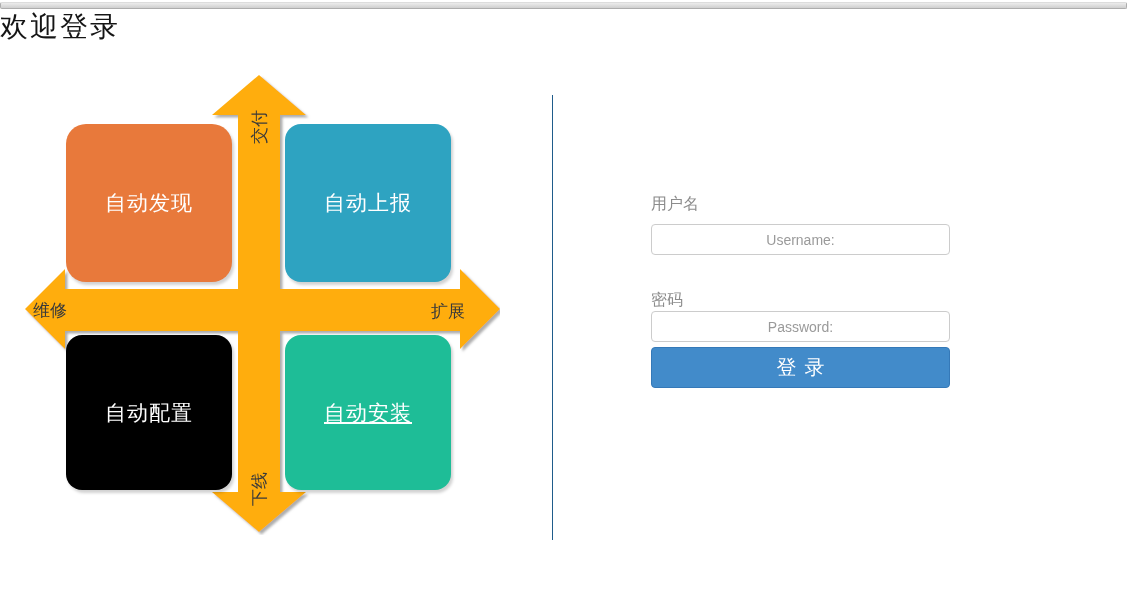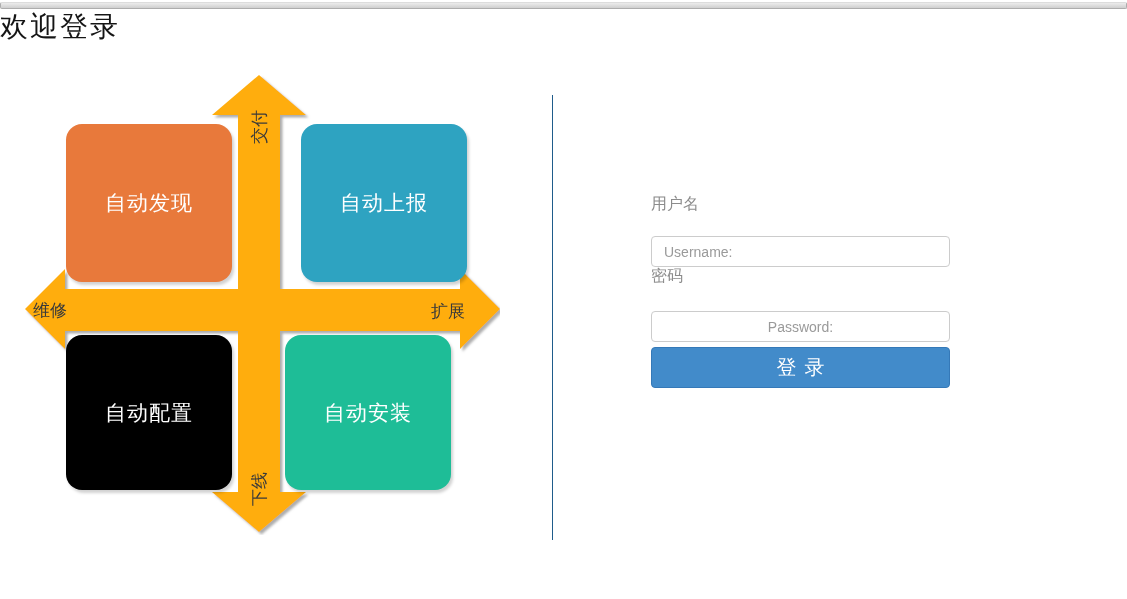--- a/index.html
+++ b/index.html
@@ -23,47 +23,47 @@
   }
   
   .diagram{position:absolute;left:25px;top:75px;width:475px;height:460px;}
   .arrows{position:absolute;left:0;top:0;}
   .quad{
     position:absolute;width:166px;border-radius:16px;
     display:flex;align-items:center;justify-content:center;
     color:#ffffff;font-size:21px;letter-spacing:1px;
     box-shadow:2px 3px 3px rgba(0,0,0,0.18);
   }
-  .quad-tl{left:41px;top:49px;height:158px;background:#E8793B;}
-  .quad-tr{left:260px;top:49px;height:158px;background:#2EA3C1;margin-left:16px;}
+  .quad-tl{left:41px;top:49px;height:158px;background:#E8793B;border-radius:20px;}
+  .quad-tr{left:260px;top:49px;height:158px;background:#2EA3C1;}
   .quad-bl{left:41px;top:260px;height:155px;background:#000000;}
-  .quad-br{left:260px;top:260px;height:155px;background:#1EBD97;}
+  .quad-br{left:260px;top:260px;height:155px;background:#1EBD97;text-decoration:underline;}
   .axis-label{
     position:absolute;color:#3a3a3a;font-size:17px;white-space:nowrap;
   }
   .axis-left{left:8px;top:212px;margin-top:12px;}
   .axis-right{left:406px;top:225px;}
   .axis-top,.axis-bottom{transform:translate(-50%,-50%) rotate(-90deg);}
   .axis-top{left:234px;top:52px;}
   .axis-bottom{left:234px;top:414px;}
   
   .vdivider{position:absolute;left:552px;top:95px;width:1px;height:445px;background:#1F5C8B;}
   
   .login{position:absolute;left:651px;top:0;width:299px;}
   .field-label{position:absolute;left:0;font-size:16px;color:#8c8c8c;}
   .label-username{top:194px;}
-  .label-password{top:266px;}
+  .label-password{top:290px;}
   .text-input{
     position:absolute;left:0;width:299px;height:31px;box-sizing:border-box;
     border:1px solid #cccccc;border-radius:4px;padding:6px 12px;
     font-size:14px;color:#555;outline:none;background:#fff;
     font-family:"Liberation Sans","DejaVu Sans",sans-serif;
   }
   .text-input::placeholder{color:#9a9a9a;opacity:1;}
-  .input-username{top:236px;}
+  .input-username{top:224px;text-align:center;}
   .input-password{top:311px;text-align:center;}
   .login-button{
     position:absolute;left:0;top:347px;width:299px;height:41px;
     background:#428BCA;border:1px solid #3579b8;border-radius:4px;
     color:#ffffff;font-size:20px;letter-spacing:8px;text-indent:8px;
     font-family:Liberation Sans, sans-serif;
     cursor:pointer;
   }
 </style>
 </head>

